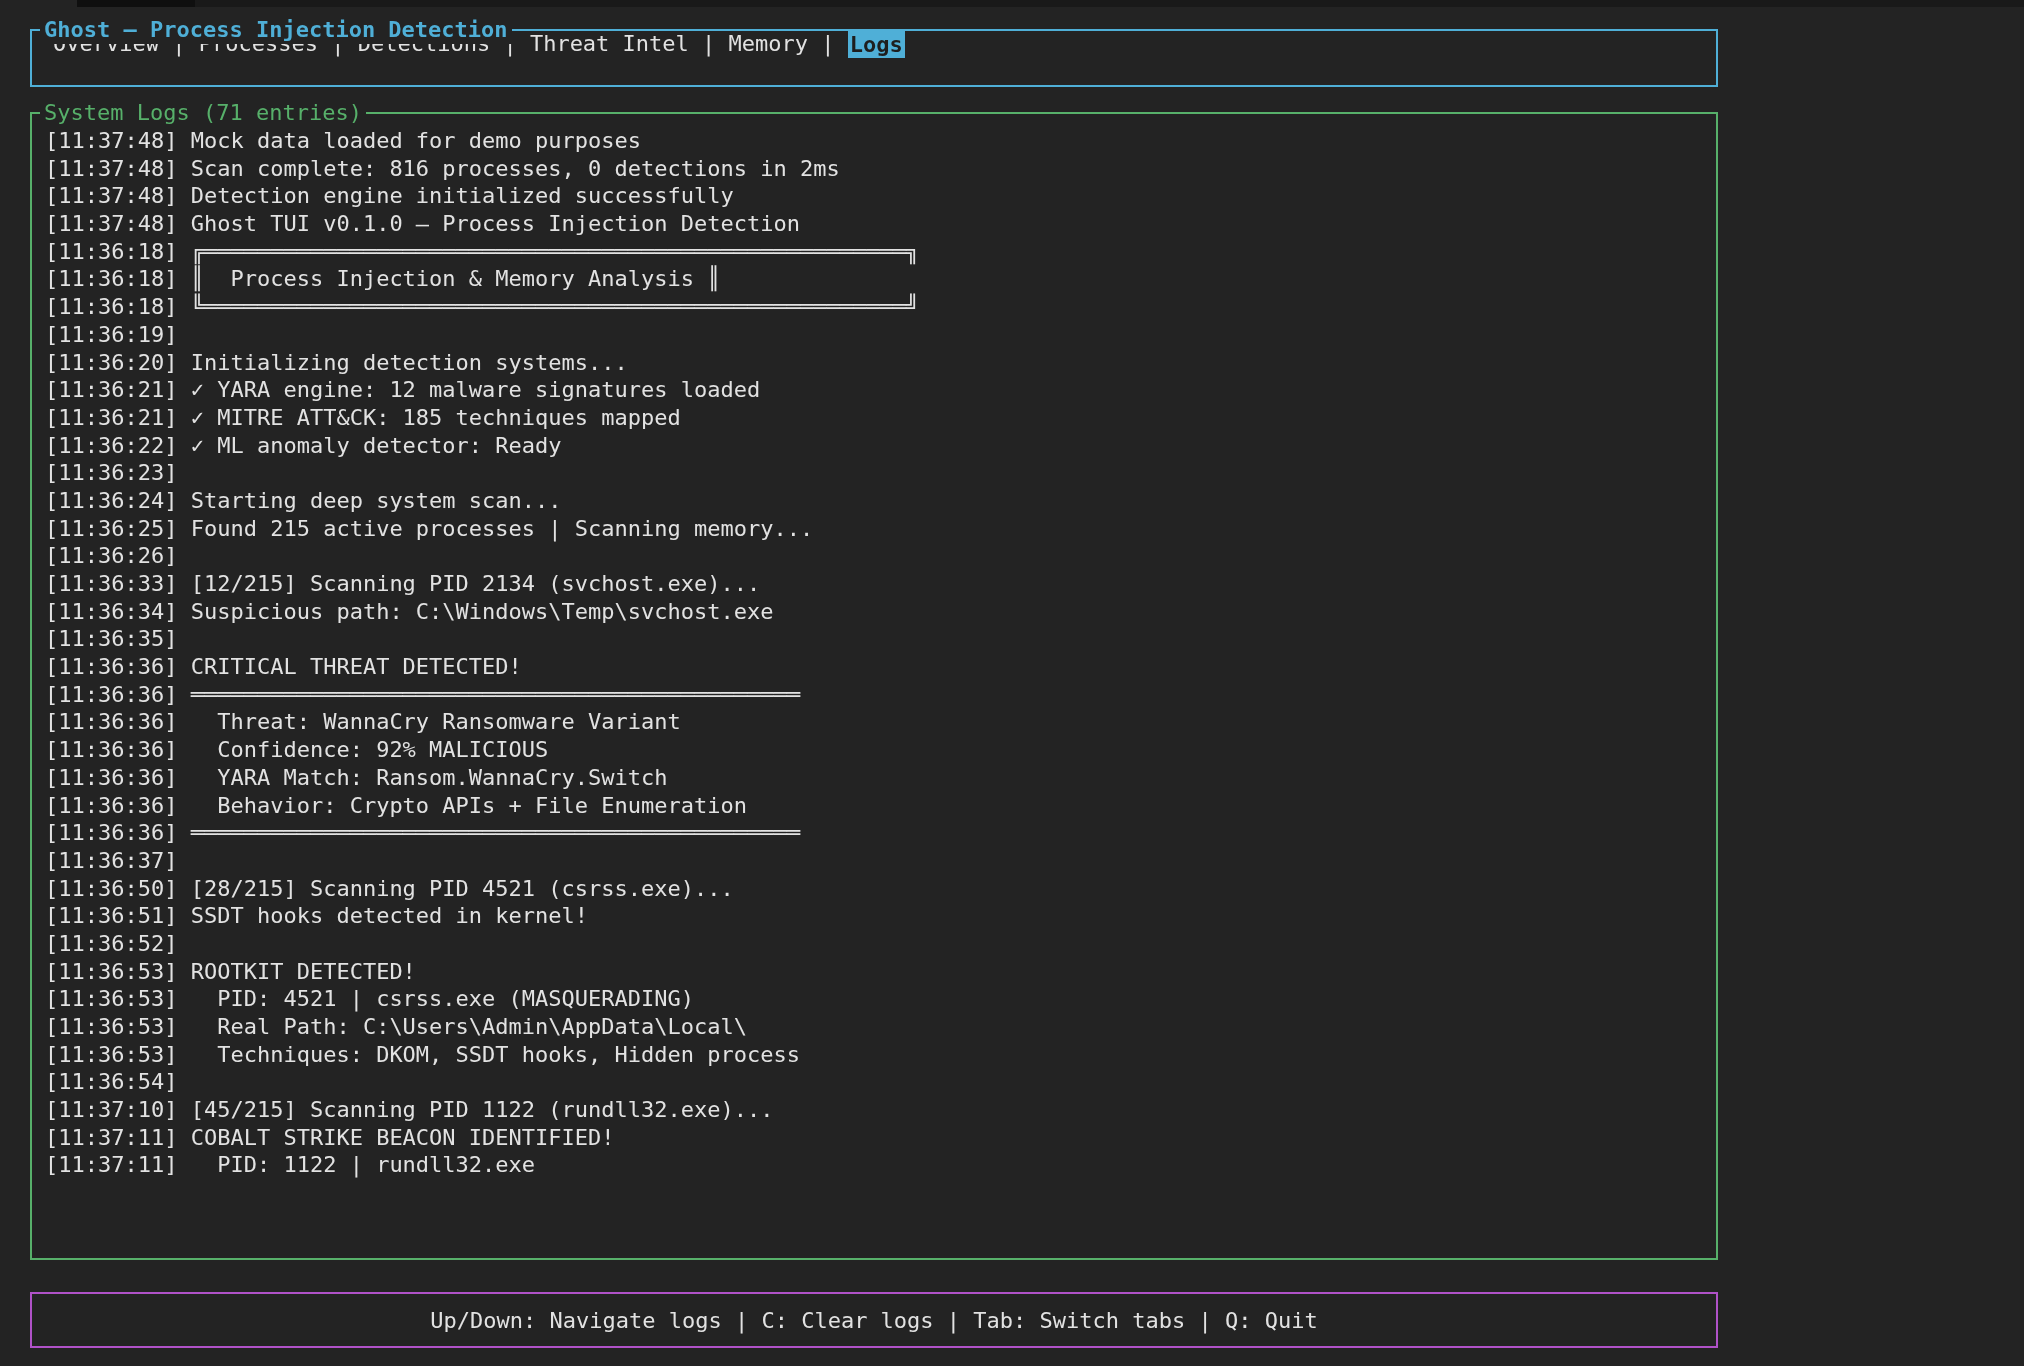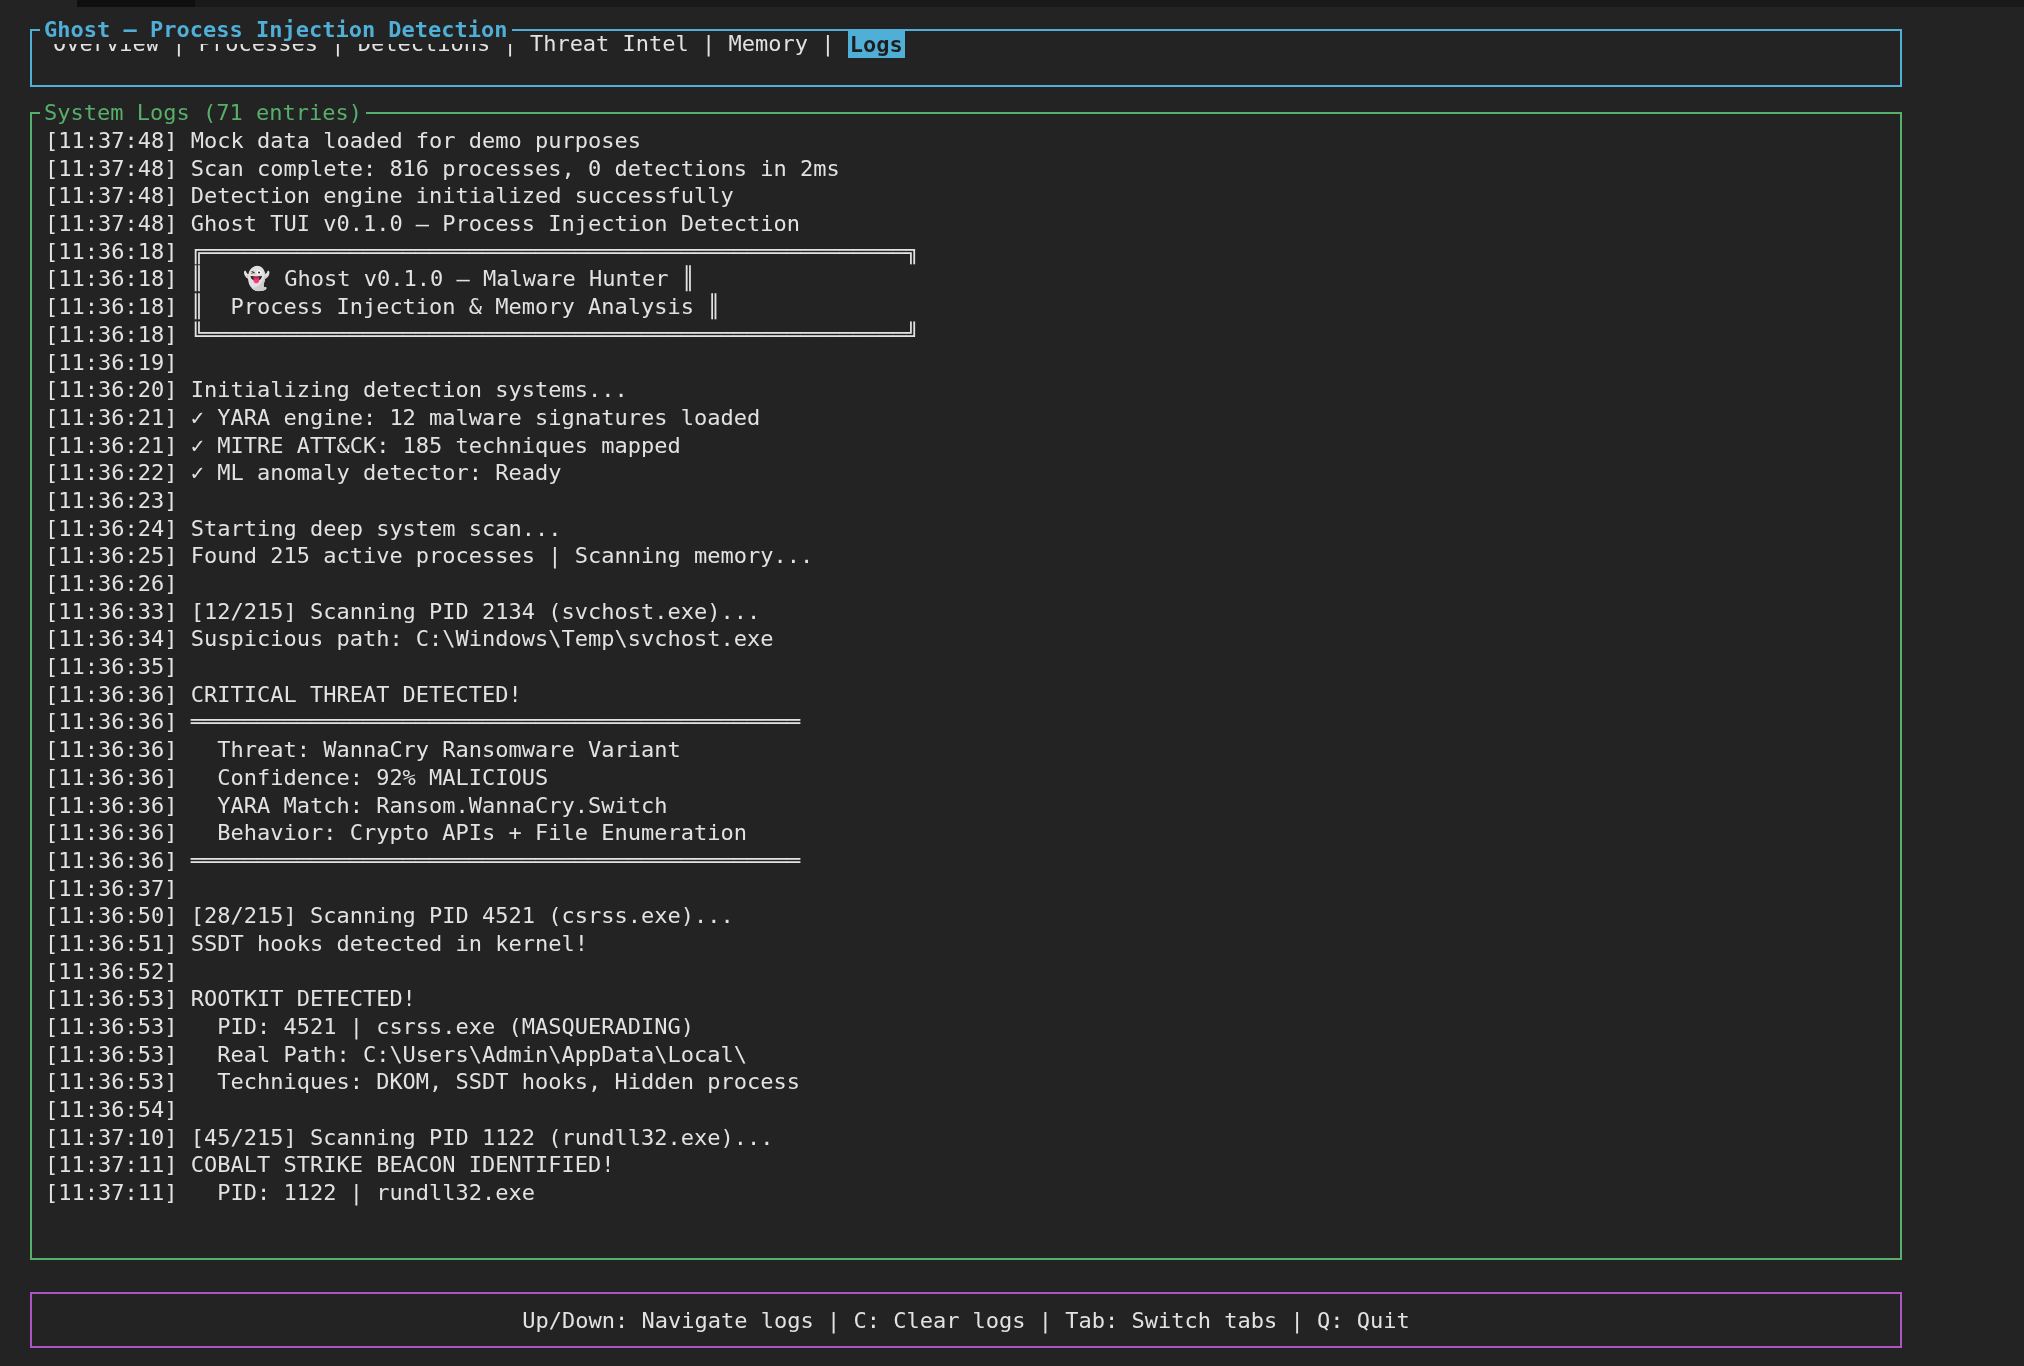--- a/index.html
+++ b/index.html
@@ -22,21 +22,21 @@
   }
   .top-strip {
     position: absolute; top: 0; left: 77px; right: 0; height: 7px;
     background: #191919;
   }
   .top-strip-notch {
     position: absolute; top: 0; left: 77px; width: 118px; height: 7px;
     background: #0f0f0f;
   }
   .panel {
-    position: absolute; left: 30px; width: 1872px;
+    position: absolute; left: 30px; width: 1688px;
     border: 2px solid; background: transparent;
   }
   .header-panel { top: 29px; height: 58px; border-color: var(--accent-cyan); }
   .logs-panel   { top: 112px; height: 1148px; border-color: var(--accent-green); }
   .footer-panel { top: 1292px; height: 56px; border-color: var(--accent-magenta); }
   .panel-title {
     position: absolute; top: -15px; left: 8px;
     background: var(--background);
     padding: 0 4px;
     font-size: 22px; line-height: 28px;
@@ -88,21 +88,20 @@
 </div>
 
 <div class="panel logs-panel">
   <span class="panel-title">System Logs (71 entries)</span>
   <div class="log-list">
       <div class="log-line"><span class="ts">[11:37:48]</span><span class="msg"> Mock data loaded for demo purposes</span></div>
       <div class="log-line"><span class="ts">[11:37:48]</span><span class="msg"> Scan complete: 816 processes, 0 detections in 2ms</span></div>
       <div class="log-line"><span class="ts">[11:37:48]</span><span class="msg"> Detection engine initialized successfully</span></div>
       <div class="log-line"><span class="ts">[11:37:48]</span><span class="msg"> Ghost TUI v0.1.0 — Process Injection Detection</span></div>
       <div class="log-line"><span class="ts">[11:36:18]</span><span class="msg"> ╔═════════════════════════════════════════════════════╗</span></div>
-      <div class="log-line"><span class="ts">[11:36:18]</span><span class="msg"> ║   👻 Ghost v0.1.0 — Malware Hunter ║</span></div>
       <div class="log-line"><span class="ts">[11:36:18]</span><span class="msg"> ║  Process Injection &amp; Memory Analysis ║</span></div>
       <div class="log-line"><span class="ts">[11:36:18]</span><span class="msg"> ╚═════════════════════════════════════════════════════╝</span></div>
       <div class="log-line"><span class="ts">[11:36:19]</span><span class="msg"></span></div>
       <div class="log-line"><span class="ts">[11:36:20]</span><span class="msg"> Initializing detection systems...</span></div>
       <div class="log-line"><span class="ts">[11:36:21]</span><span class="msg"> ✓ YARA engine: 12 malware signatures loaded</span></div>
       <div class="log-line"><span class="ts">[11:36:21]</span><span class="msg"> ✓ MITRE ATT&amp;CK: 185 techniques mapped</span></div>
       <div class="log-line"><span class="ts">[11:36:22]</span><span class="msg"> ✓ ML anomaly detector: Ready</span></div>
       <div class="log-line"><span class="ts">[11:36:23]</span><span class="msg"></span></div>
       <div class="log-line"><span class="ts">[11:36:24]</span><span class="msg"> Starting deep system scan...</span></div>
       <div class="log-line"><span class="ts">[11:36:25]</span><span class="msg"> Found 215 active processes | Scanning memory...</span></div>

